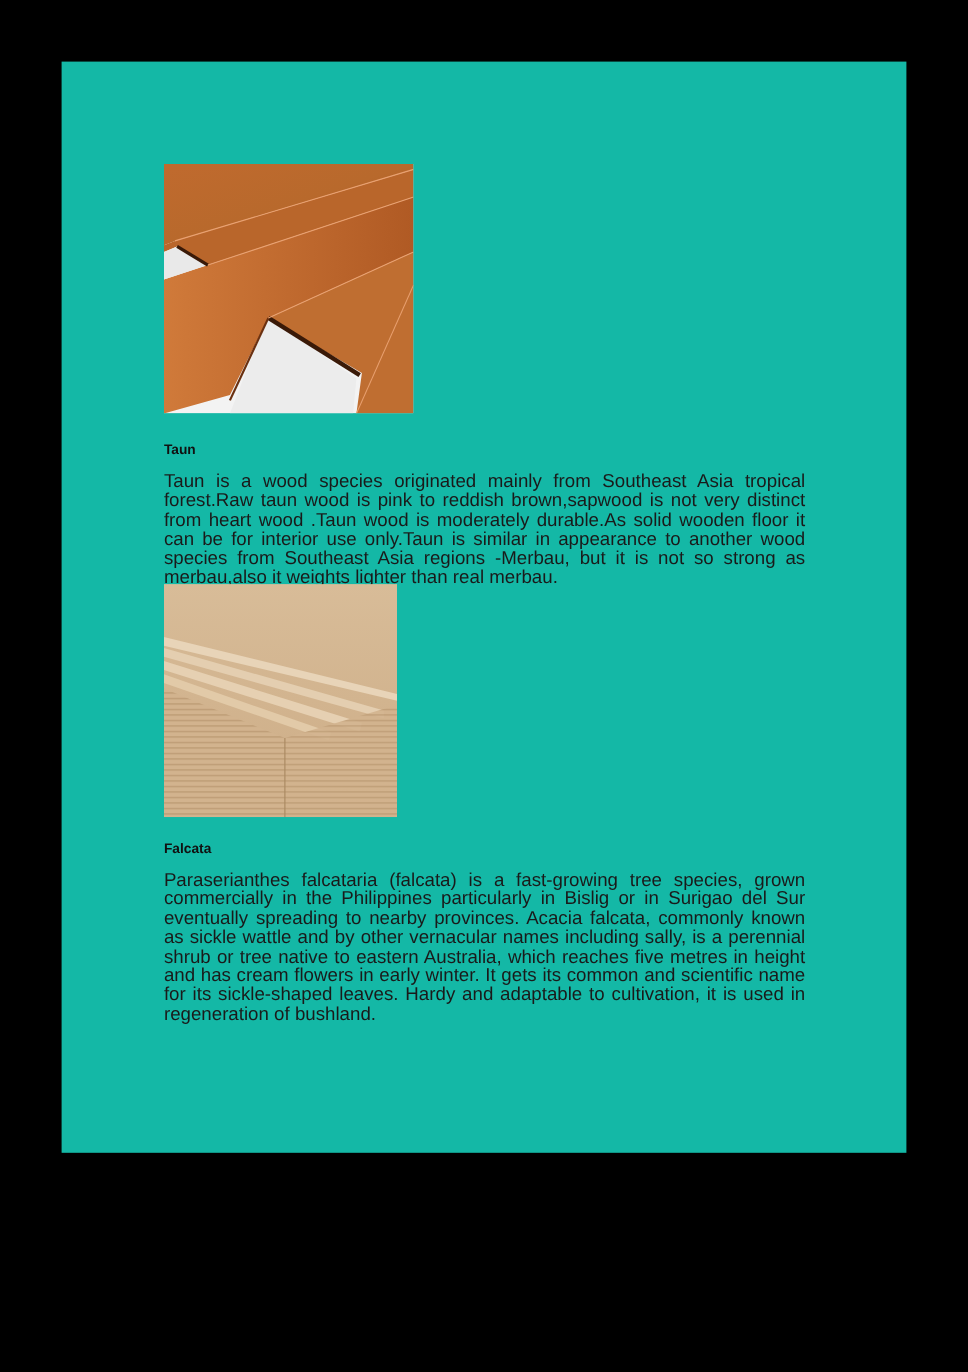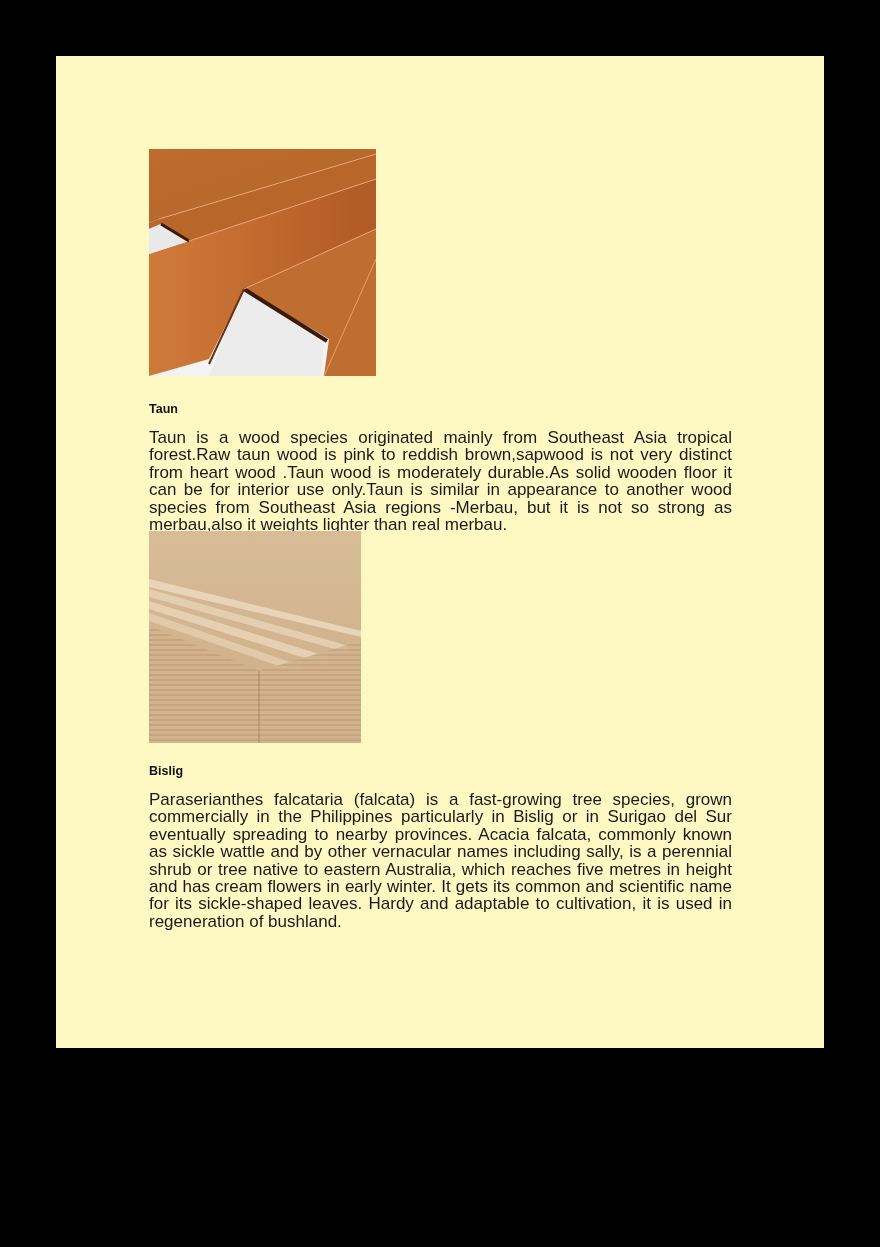--- a/index.html
+++ b/index.html
@@ -7,21 +7,21 @@
       width: 880px; height: 1247px;
       background: #000000;
       position: relative;
       overflow: hidden;
       font-family: "Liberation Sans", sans-serif;
     }
     .page {
       position: absolute;
       left: 56px; top: 56px;
       width: 768px; height: 992px;
-      background: #fef9c3;
+      background: #14b8a6;
     }
     .img {
       position: absolute;
       overflow: hidden;
     }
     .img svg { display: block; width: 100%; height: 100%; }
     .heading {
       position: absolute;
       left: 93px;
       font-weight: bold;
@@ -103,17 +103,17 @@
       <polygon points="0,58 200,115 200,122 0,66" fill="#e4ceb0"></polygon>
       <polygon points="0,70 180,126 178,134 0,78" fill="#e6d0b2"></polygon>
       <polygon points="0,82 152,135 150,142 0,90" fill="#e2caa8"></polygon>
 
       <polygon points="0,95 110,140 110,212 0,212" fill="url(#layers)"></polygon>
       <polygon points="110,140 212,110 212,212 110,212" fill="url(#layers)" opacity="0.9"></polygon>
       <line x1="110" y1="140" x2="110" y2="212" stroke="#a88860" stroke-width="1"></line>
     </svg>
   </div>
 
-  <p class="heading" style="top:708px;">Bislig</p>
+  <p class="heading" style="top:708px;">Falcata</p>
 
   <p class="para" style="top:735px;">Paraserianthes falcataria (falcata) is a fast-growing tree species, grown commercially in the Philippines particularly in Bislig or in Surigao del Sur eventually spreading to nearby provinces. Acacia falcata, commonly known as sickle wattle and by other vernacular names including sally, is a perennial shrub or tree native to eastern Australia, which reaches five metres in height and has cream flowers in early winter. It gets its common and scientific name for its sickle-shaped leaves. Hardy and adaptable to cultivation, it is used in regeneration of bushland.</p>
 
 </div>
 
 </body></html>

